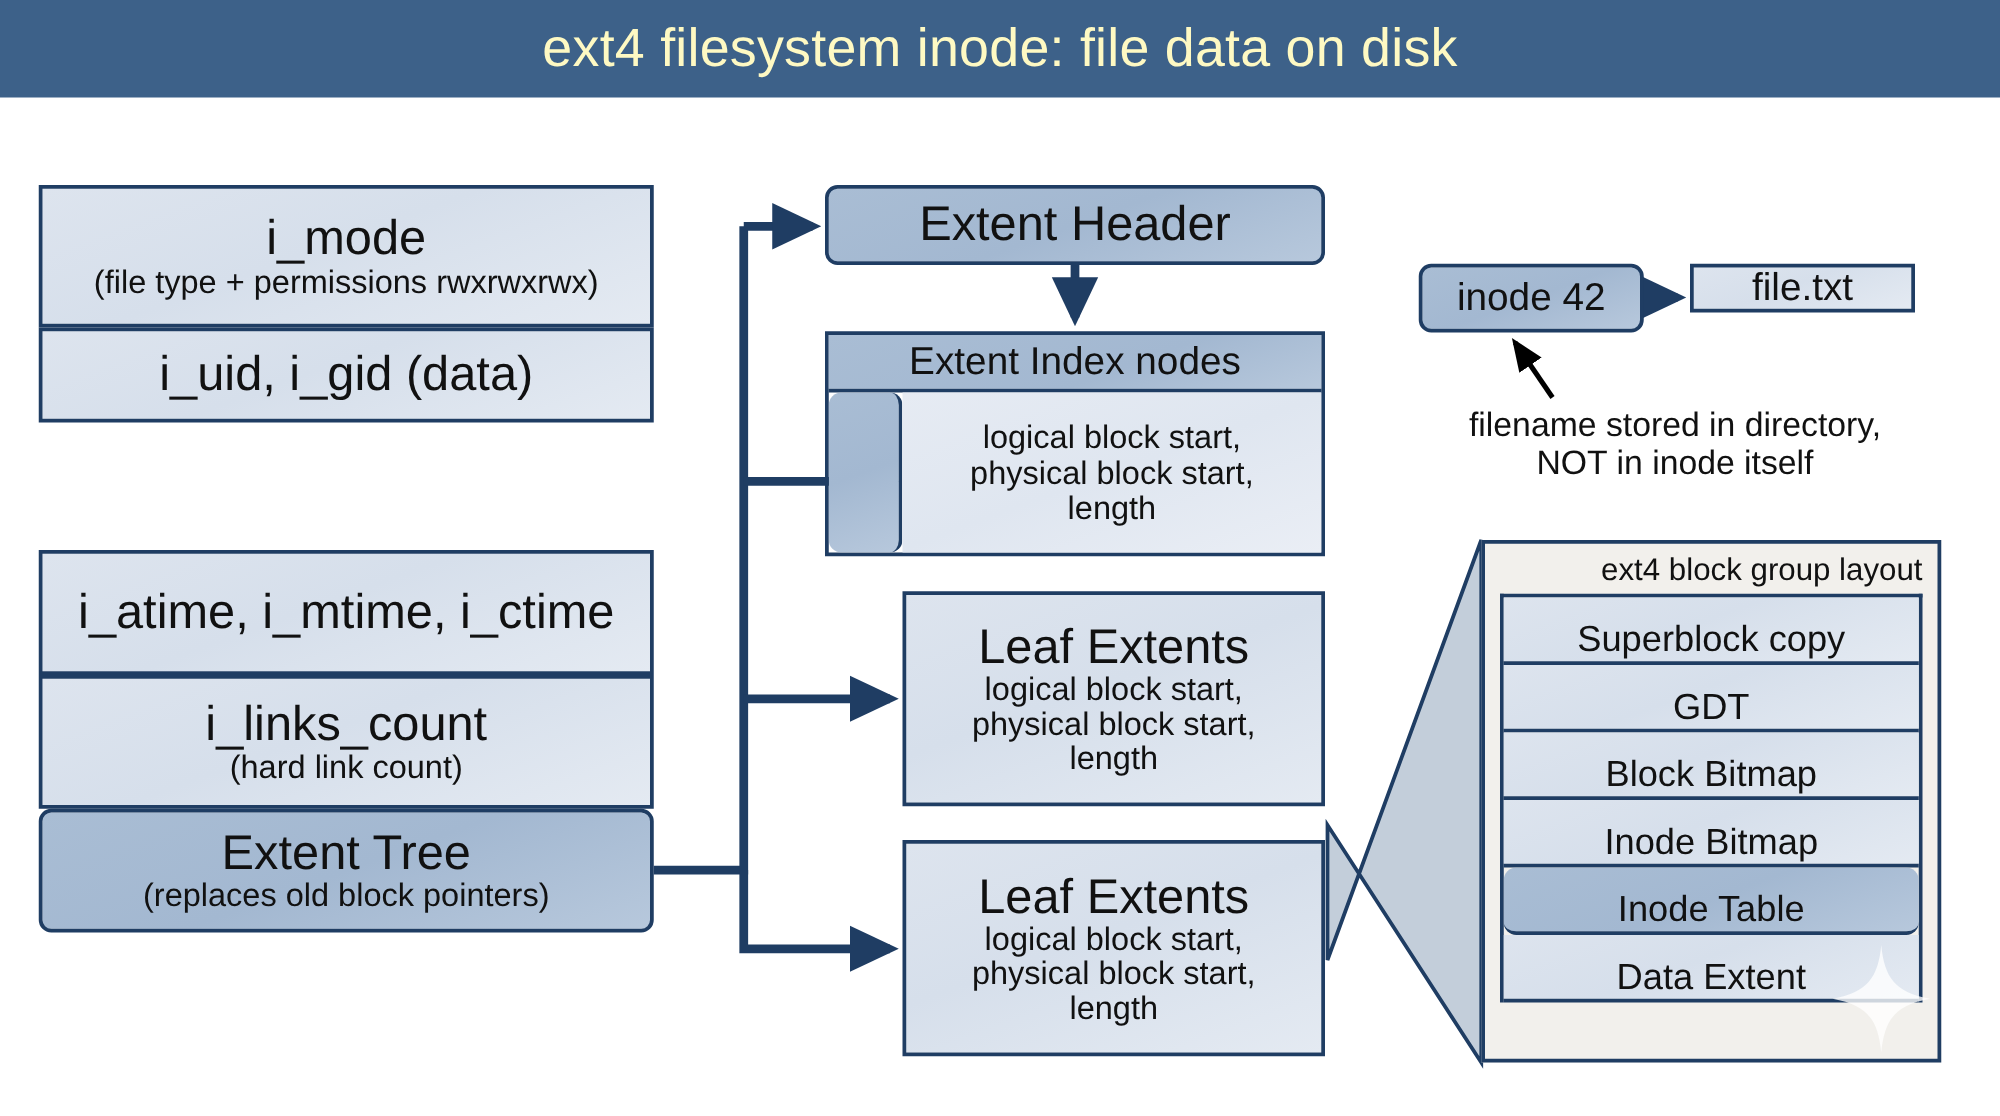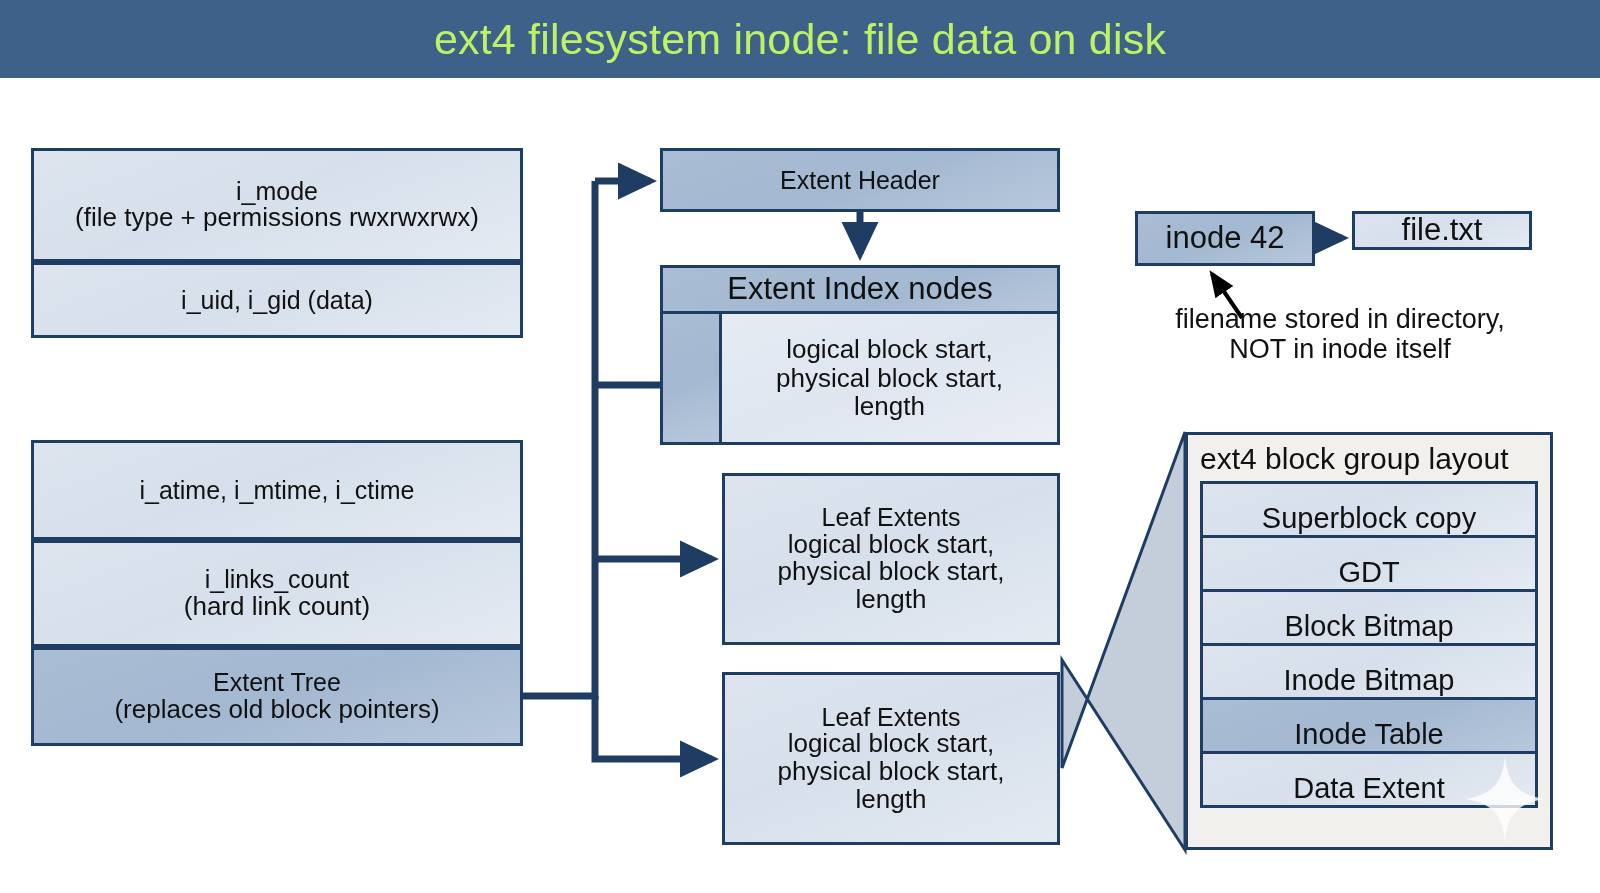--- a/index.html
+++ b/index.html
@@ -21,21 +21,21 @@
   .titlebar {
     position: absolute;
     left: 0; top: 0;
     width: 1600px; height: 78px;
     background: #3d6189;
     display: flex;
     align-items: center;
     justify-content: center;
   }
   .titlebar .title-text {
-    color: #bef264;
+    color: #fef9c3;
     font-size: 43px;
     letter-spacing: 0.2px;
     white-space: nowrap;
   }
 
   
   .box {
     position: absolute;
     box-sizing: border-box;
     border: 3px solid #1f3d63;
@@ -44,27 +44,28 @@
     align-items: center;
     justify-content: center;
     text-align: center;
     line-height: 1.06;
   }
   .fill-light {
     background: linear-gradient(160deg, #dde4ee 0%, #d6dfeb 45%, #e4eaf2 100%);
   }
   .fill-dark {
     background: linear-gradient(160deg, #a9bdd4 0%, #a3b8d1 50%, #b7c8dc 100%);
+    border-radius: 10px;
   }
 
   .ln {
     display: block;
     white-space: nowrap;
   }
-  .ln-main { font-size: 25px; }
+  .ln-main { font-size: 39px; }
   .ln-sub  { font-size: 26px; }
 
   
   #inode-table { position: absolute; left: 31px; top: 148px; width: 492px; height: 598px; }
   #inode-table .row {
     position: absolute;
     left: 0; width: 492px;
     box-sizing: border-box;
     border: 3px solid #1f3d63;
     display: flex; flex-direction: column;
@@ -97,40 +98,40 @@
   #leaf-1 { left: 722px; top: 473px; width: 338px; height: 172px; }
   #leaf-2 { left: 722px; top: 672px; width: 338px; height: 173px; }
 
   
   #inode-42  { left: 1135px; top: 211px; width: 180px; height: 55px; }
   #file-txt  { left: 1352px; top: 211px; width: 180px; height: 39px; }
   #inode-42 .ln-main, #file-txt .ln-main { font-size: 31px; }
 
   #filename-note {
     position: absolute;
-    left: 1140px; top: 304px;
+    left: 1140px; top: 325px;
     width: 400px;
     text-align: center;
     font-size: 27px;
     line-height: 1.12;
   }
 
   
   #block-group-panel {
     position: absolute;
     left: 1185px; top: 432px;
     width: 368px; height: 418px;
     box-sizing: border-box;
     border: 3px solid #1f3d63;
     background: #f2f0ec;
     padding: 8px 12px 10px 12px;
   }
   #block-group-panel .panel-title {
-    font-size: 30px;
-    text-align: left;
+    font-size: 25px;
+    text-align: right;
     line-height: 1.05;
     margin-bottom: 6px;
     white-space: nowrap;
   }
   #bg-rows {
     box-sizing: border-box;
     border: 3px solid #1f3d63;
     border-bottom: none;
   }
   #bg-rows .bg-row {

